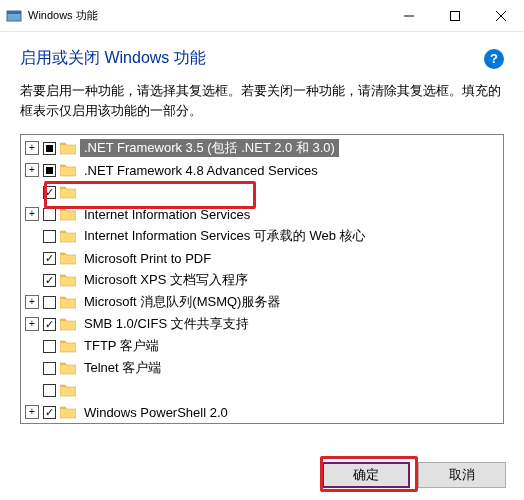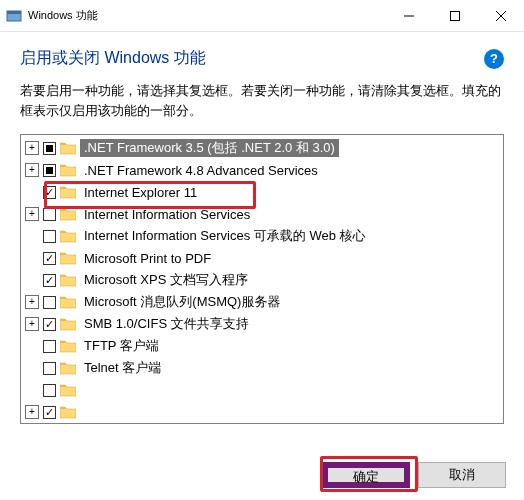--- a/index.html
+++ b/index.html
@@ -26,21 +26,21 @@
 .row .expander { width: 14px; height: 14px; border: 1px solid #6b6b6b; display: flex; align-items: center; justify-content: center; font-size: 10px; line-height: 1; margin-right: 4px; cursor: pointer; background: #fff; color: #000; }
 .row .expander.none { visibility: hidden; }
 .row .chk { width: 13px; height: 13px; border: 1px solid #333; margin-right: 4px; display: flex; align-items: center; justify-content: center; background: #fff; cursor: pointer; }
 .row .chk.partial::after { content: ""; display: block; width: 7px; height: 7px; background: #000; }
 .row .chk.checked::after { content: "✓"; font-size: 11px; color: #000; line-height: 1; }
 .row .folder { width: 16px; height: 14px; margin-right: 4px; }
 .row .label { padding: 0 4px; white-space: nowrap; }
 
 .buttons { position: absolute; right: 18px; bottom: 12px; display: flex; gap: 8px; }
 .btn { min-width: 88px; height: 26px; border: 1px solid #adadad; background: #e1e1e1; font-size: 13px; cursor: pointer; }
-.btn.default { border: 6px solid #701a75; }
+.btn.default { border: 2px solid #701a75; }
 
 .highlight { position: absolute; border: 3px solid #d8232a; pointer-events: none; border-radius: 2px; }
 .hl-row { left: 23px; top: 46px; width: 212px; height: 28px; }
 .hl-ok { right: 106px; bottom: 8px; width: 98px; height: 36px; }
 
 </style>
 </head>
 <body>
 
 <div class="titlebar">
@@ -99,21 +99,20 @@
             </svg></span>
           <span class="label">.NET Framework 4.8 Advanced Services</span>
         </div>
         <div class="row">
           <span class="expander none">+</span>
           <span class="chk checked"></span>
           <span class="folder"><svg viewBox="0 0 16 14">
               <path d="M0 2 L5 2 L7 4 L16 4 L16 13 L0 13 Z" fill="#ffd977" stroke="#c9a637" stroke-width="0.5"></path>
               <path d="M0 2 L5 2 L7 4 L0 4 Z" fill="#e6bd55"></path>
             </svg></span>
-          <span class="label">Internet Explorer 11</span>
         </div>
         <div class="row">
           <span class="expander">+</span>
           <span class="chk "></span>
           <span class="folder"><svg viewBox="0 0 16 14">
               <path d="M0 2 L5 2 L7 4 L16 4 L16 13 L0 13 Z" fill="#ffd977" stroke="#c9a637" stroke-width="0.5"></path>
               <path d="M0 2 L5 2 L7 4 L0 4 Z" fill="#e6bd55"></path>
             </svg></span>
           <span class="label">Internet Information Services</span>
         </div>
@@ -188,20 +187,21 @@
               <path d="M0 2 L5 2 L7 4 L0 4 Z" fill="#e6bd55"></path>
             </svg></span>
         </div>
         <div class="row">
           <span class="expander">+</span>
           <span class="chk checked"></span>
           <span class="folder"><svg viewBox="0 0 16 14">
               <path d="M0 2 L5 2 L7 4 L16 4 L16 13 L0 13 Z" fill="#ffd977" stroke="#c9a637" stroke-width="0.5"></path>
               <path d="M0 2 L5 2 L7 4 L0 4 Z" fill="#e6bd55"></path>
             </svg></span>
+          <span class="label">Windows PowerShell 2.0</span>
         </div>
         <div class="row"></div>
         <div class="highlight hl-row"></div>
       </div>
   </div>
 
   <div class="buttons">
     <button class="btn default">确定</button>
     <button class="btn">取消</button>
   </div>

